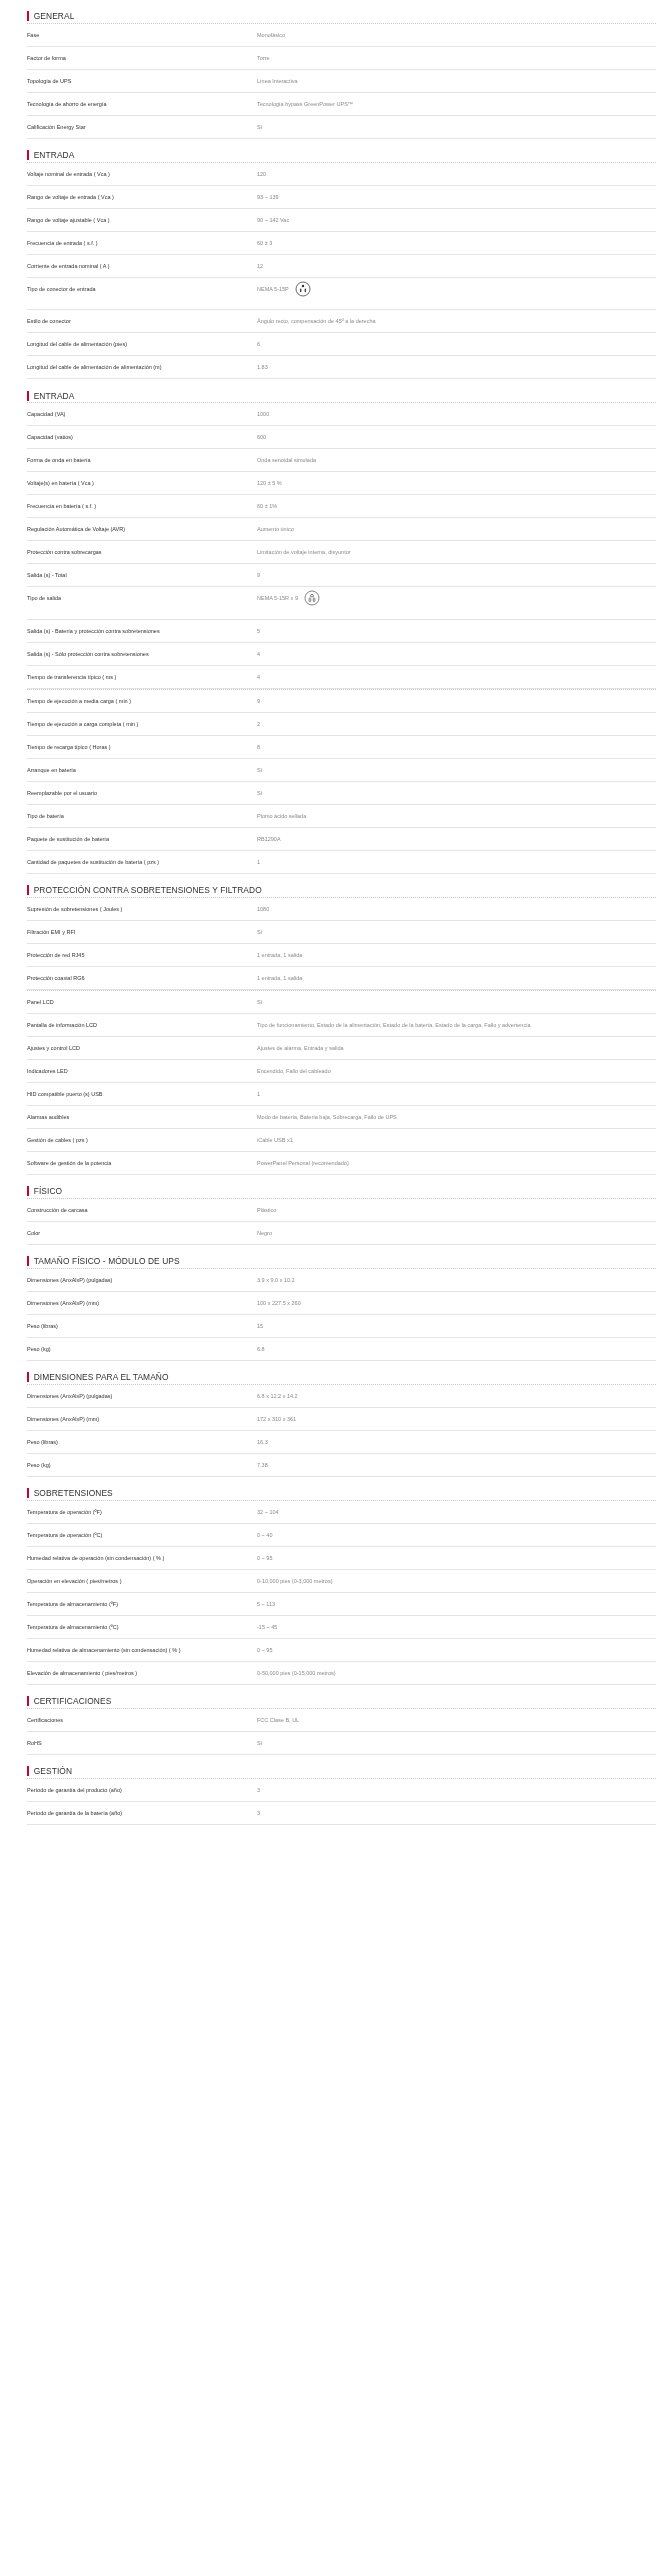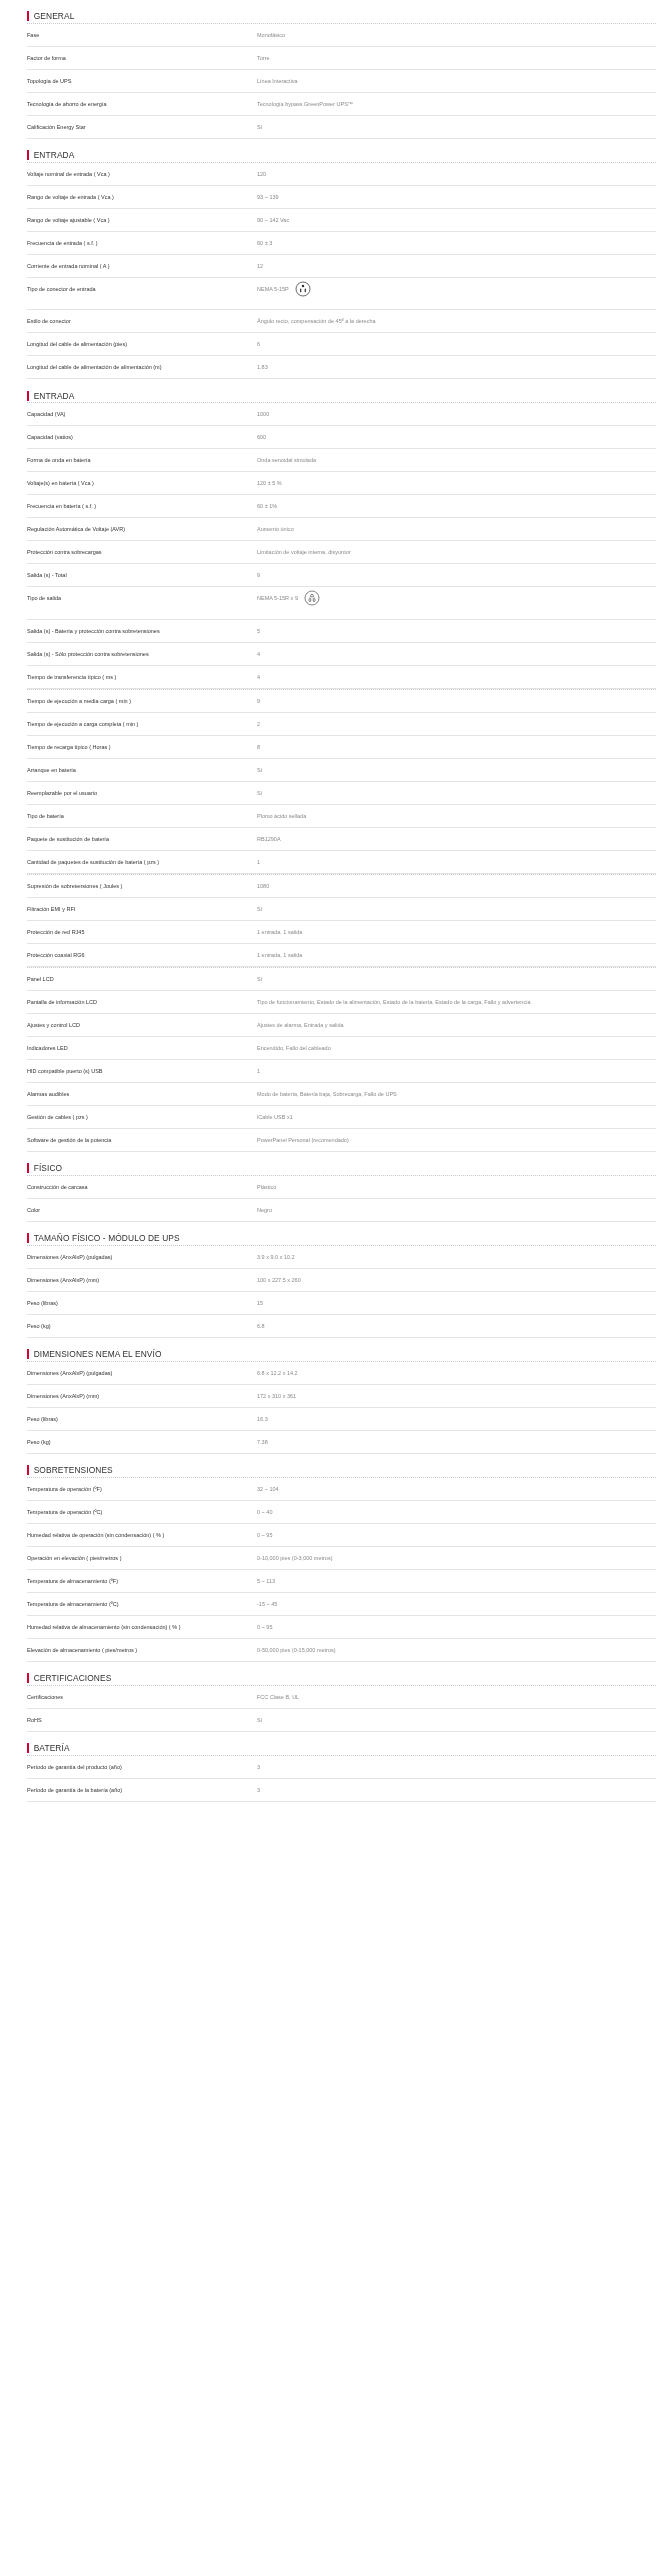--- a/index.html
+++ b/index.html
@@ -321,20 +321,24 @@
         </div>
         <div class="row">
           <div class="row-label">Cantidad de paquetes de sustitución de batería ( pzs )</div>
           <div class="row-value">
             <span class="val-text">1</span>
           </div>
         </div>
       </div>
     </section>
     <section class="section">
+      <div class="section-head">
+        <span class="section-bar"></span>
+        <h2 class="section-title">PROTECCIÓN CONTRA SOBRETENSIONES Y FILTRADO</h2>
+      </div>
       <div class="rows">
         <div class="row">
           <div class="row-label">Supresión de sobretensiones ( Joules )</div>
           <div class="row-value">
             <span class="val-text">1080</span>
           </div>
         </div>
         <div class="row">
           <div class="row-label">Filtración EMI y RFI</div>
           <div class="row-value">
@@ -455,21 +459,21 @@
           <div class="row-label">Peso (kg)</div>
           <div class="row-value">
             <span class="val-text">6.8</span>
           </div>
         </div>
       </div>
     </section>
     <section class="section">
       <div class="section-head">
         <span class="section-bar"></span>
-        <h2 class="section-title">DIMENSIONES NEMA EL ENVÍO</h2>
+        <h2 class="section-title">DIMENSIONES PARA EL TAMAÑO</h2>
       </div>
       <div class="rows">
         <div class="row">
           <div class="row-label">Dimensiones (AnxAlxP) (pulgadas)</div>
           <div class="row-value">
             <span class="val-text">6.8 x 12.2 x 14.2</span>
           </div>
         </div>
         <div class="row">
           <div class="row-label">Dimensiones (AnxAlxP) (mm)</div>
@@ -563,21 +567,21 @@
           <div class="row-label">RoHS</div>
           <div class="row-value">
             <span class="val-text">Sí</span>
           </div>
         </div>
       </div>
     </section>
     <section class="section">
       <div class="section-head">
         <span class="section-bar"></span>
-        <h2 class="section-title">BATERÍA</h2>
+        <h2 class="section-title">GESTIÓN</h2>
       </div>
       <div class="rows">
         <div class="row">
           <div class="row-label">Período de garantía del producto (año)</div>
           <div class="row-value">
             <span class="val-text">3</span>
           </div>
         </div>
         <div class="row">
           <div class="row-label">Período de garantía de la batería (año)</div>

